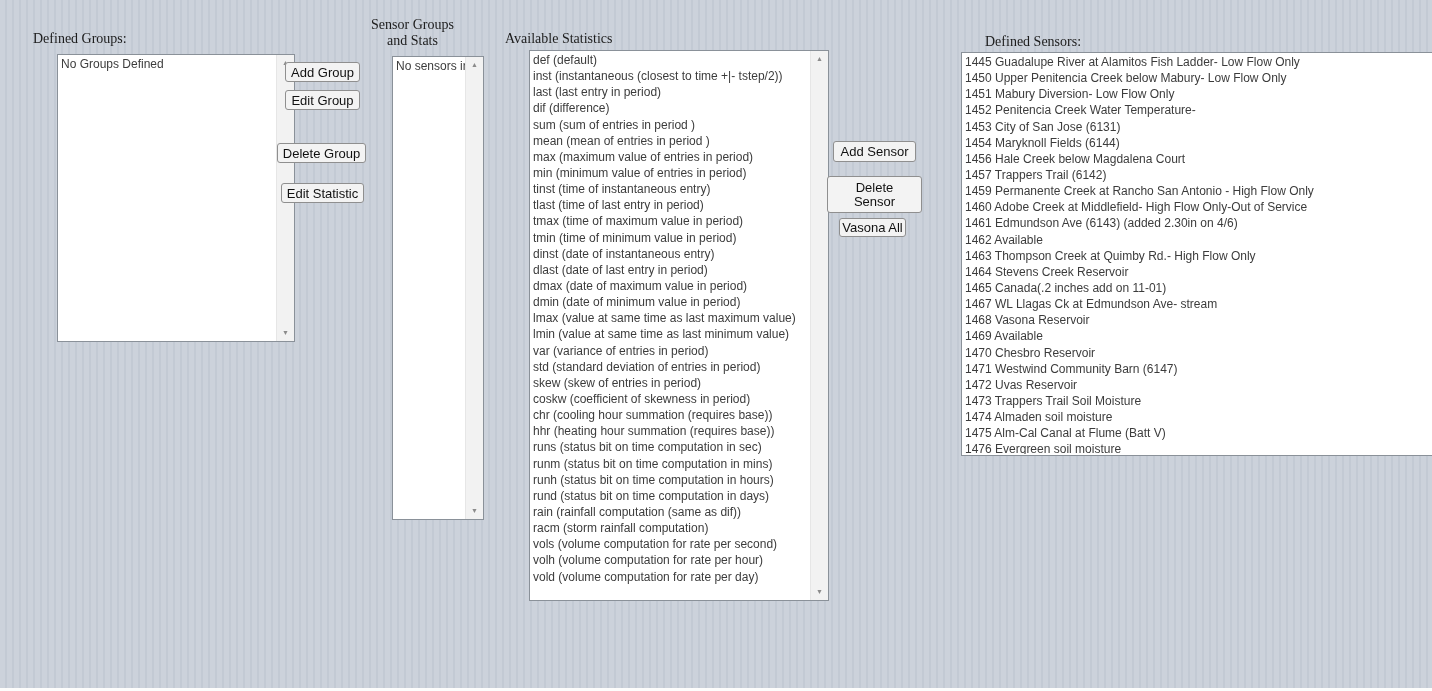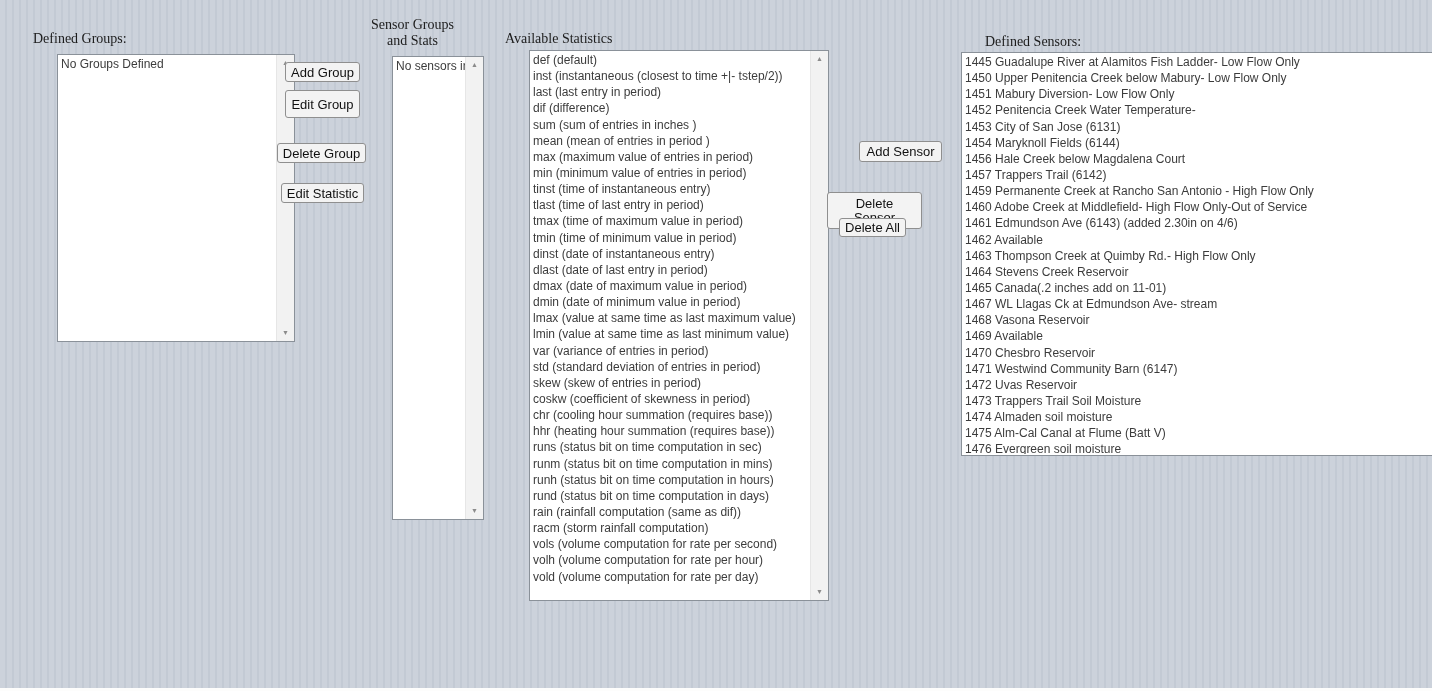--- a/index.html
+++ b/index.html
@@ -68,21 +68,21 @@
     font-family:"Liberation Sans", sans-serif;
     font-size:13px;
     color:#111;
     text-align:center;
     display:flex;
     align-items:center;
     justify-content:center;
     cursor:default;
     padding:0;
   }
-  .btn.two-line{flex-direction:column;line-height:14px;margin-top:16px;}
+  .btn.two-line{flex-direction:column;line-height:14px;}
   .bottom-strip{
     position:absolute;left:0;right:0;bottom:0;height:3px;background:#fdfdfc;
   }
 </style>
 </head>
 <body>
 
 <div id="canvas">
 
   <div class="panel-label" style="left:33px;top:31px;">Defined Groups:</div>
@@ -91,21 +91,21 @@
     <div class="lb-items">
         <div class="lb-item">No Groups Defined</div>
       </div>
     <div class="scrollbar">
       <div class="sb-arrow sb-up">▲</div>
       <div class="sb-arrow sb-down">▼</div>
     </div>
   </div>
 
   <button class="btn" style="left:285px;top:62px;width:75px;height:20px;">Add Group</button>
-  <button class="btn" style="left:285px;top:90px;width:75px;height:28px;">Edit Group</button>
+  <button class="btn" style="left:285px;top:90px;width:75px;height:20px;">Edit Group</button>
   <button class="btn" style="left:277px;top:119px;width:89px;height:20px;margin-top:24px;">Delete Group</button>
   <button class="btn" style="left:281px;top:147px;width:83px;height:20px;margin-top:36px;">Edit Statistic</button>
 
   <div class="panel-label" style="left:355px;top:17px;width:115px;text-align:center;line-height:16px;">
     <div>Sensor Groups</div>
     <div>and Stats</div>
   </div>
 
   <div class="listbox" style="left:368px;top:56px;width:92px;height:464px;">
     <div class="lb-items">
@@ -118,21 +118,21 @@
   </div>
 
   <div class="panel-label" style="left:505px;top:31px;">Available Statistics</div>
 
   <div class="listbox" style="left:505px;top:50px;width:300px;height:551px;">
     <div class="lb-items">
         <div class="lb-item">def (default)</div>
         <div class="lb-item">inst (instantaneous (closest to time +|- tstep/2))</div>
         <div class="lb-item">last (last entry in period)</div>
         <div class="lb-item">dif (difference)</div>
-        <div class="lb-item">sum (sum of entries in inches )</div>
+        <div class="lb-item">sum (sum of entries in period )</div>
         <div class="lb-item">mean (mean of entries in period )</div>
         <div class="lb-item">max (maximum value of entries in period)</div>
         <div class="lb-item">min (minimum value of entries in period)</div>
         <div class="lb-item">tinst (time of instantaneous entry)</div>
         <div class="lb-item">tlast (time of last entry in period)</div>
         <div class="lb-item">tmax (time of maximum value in period)</div>
         <div class="lb-item">tmin (time of minimum value in period)</div>
         <div class="lb-item">dinst (date of instantaneous entry)</div>
         <div class="lb-item">dlast (date of last entry in period)</div>
         <div class="lb-item">dmax (date of maximum value in period)</div>
@@ -154,26 +154,26 @@
         <div class="lb-item">vols (volume computation for rate per second)</div>
         <div class="lb-item">volh (volume computation for rate per hour)</div>
         <div class="lb-item">vold (volume computation for rate per day)</div>
       </div>
     <div class="scrollbar">
       <div class="sb-arrow sb-up">▲</div>
       <div class="sb-arrow sb-down">▼</div>
     </div>
   </div>
 
-  <button class="btn" style="left:833px;top:141px;width:83px;height:21px;margin-left:26px;">Add Sensor</button>
+  <button class="btn" style="left:833px;top:141px;width:83px;height:21px;">Add Sensor</button>
   <button class="btn two-line" style="left:827px;top:176px;width:95px;height:37px;">
     <span>Delete</span>
     <span>Sensor</span>
   </button>
-  <button class="btn" style="left:839px;top:218px;width:67px;height:19px;">Delete All</button>
+  <button class="btn" style="left:839px;top:218px;width:67px;height:19px;">Vasona All</button>
 
   <div class="panel-label" style="left:937px;top:34px;margin-left:48px;">Defined Sensors:</div>
 
   <div class="listbox" style="left:937px;top:52px;width:520px;height:404px;">
     <div class="lb-items no-sb">
         <div class="lb-item">1445 Guadalupe River at Alamitos Fish Ladder- Low Flow Only</div>
         <div class="lb-item">1450 Upper Penitencia Creek below Mabury- Low Flow Only</div>
         <div class="lb-item">1451 Mabury Diversion- Low Flow Only</div>
         <div class="lb-item">1452 Penitencia Creek Water Temperature-</div>
         <div class="lb-item">1453 City of San Jose (6131)</div>

